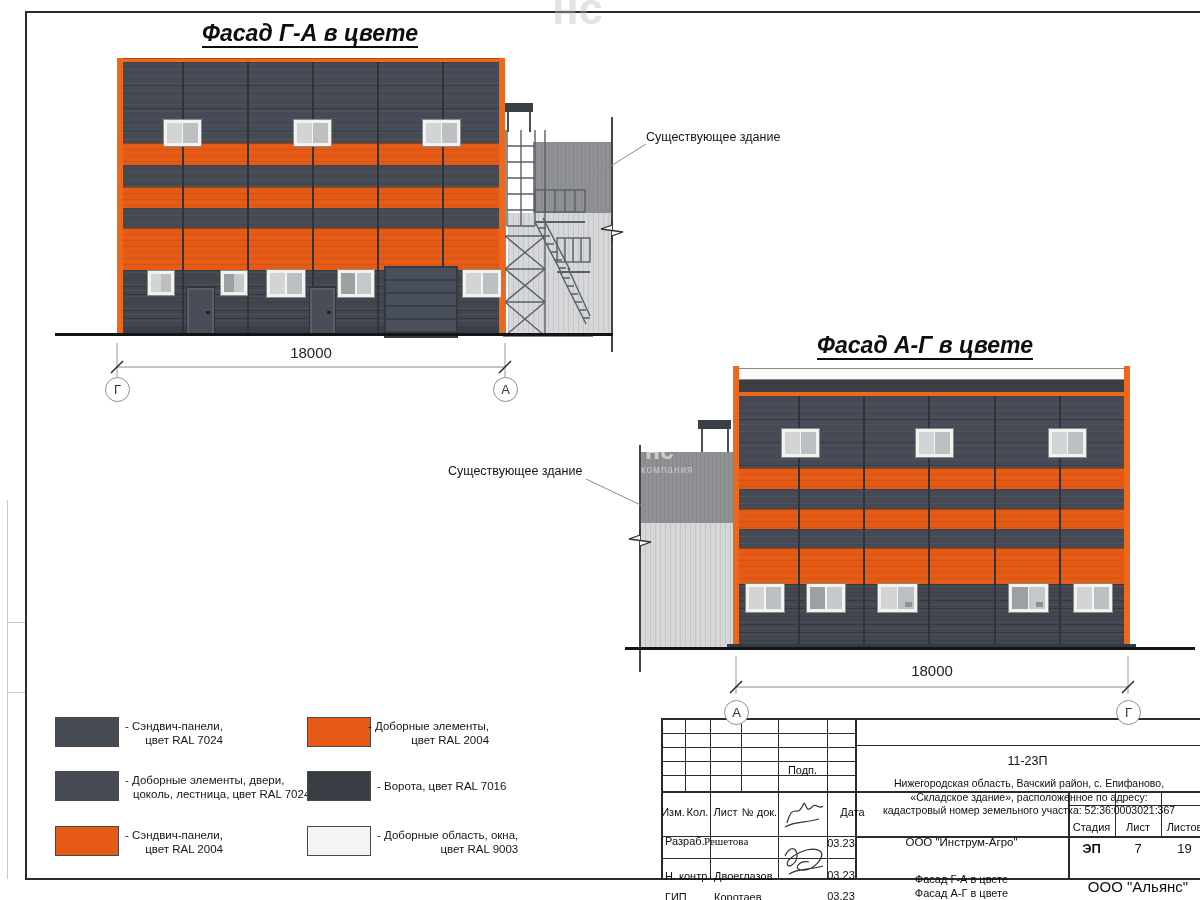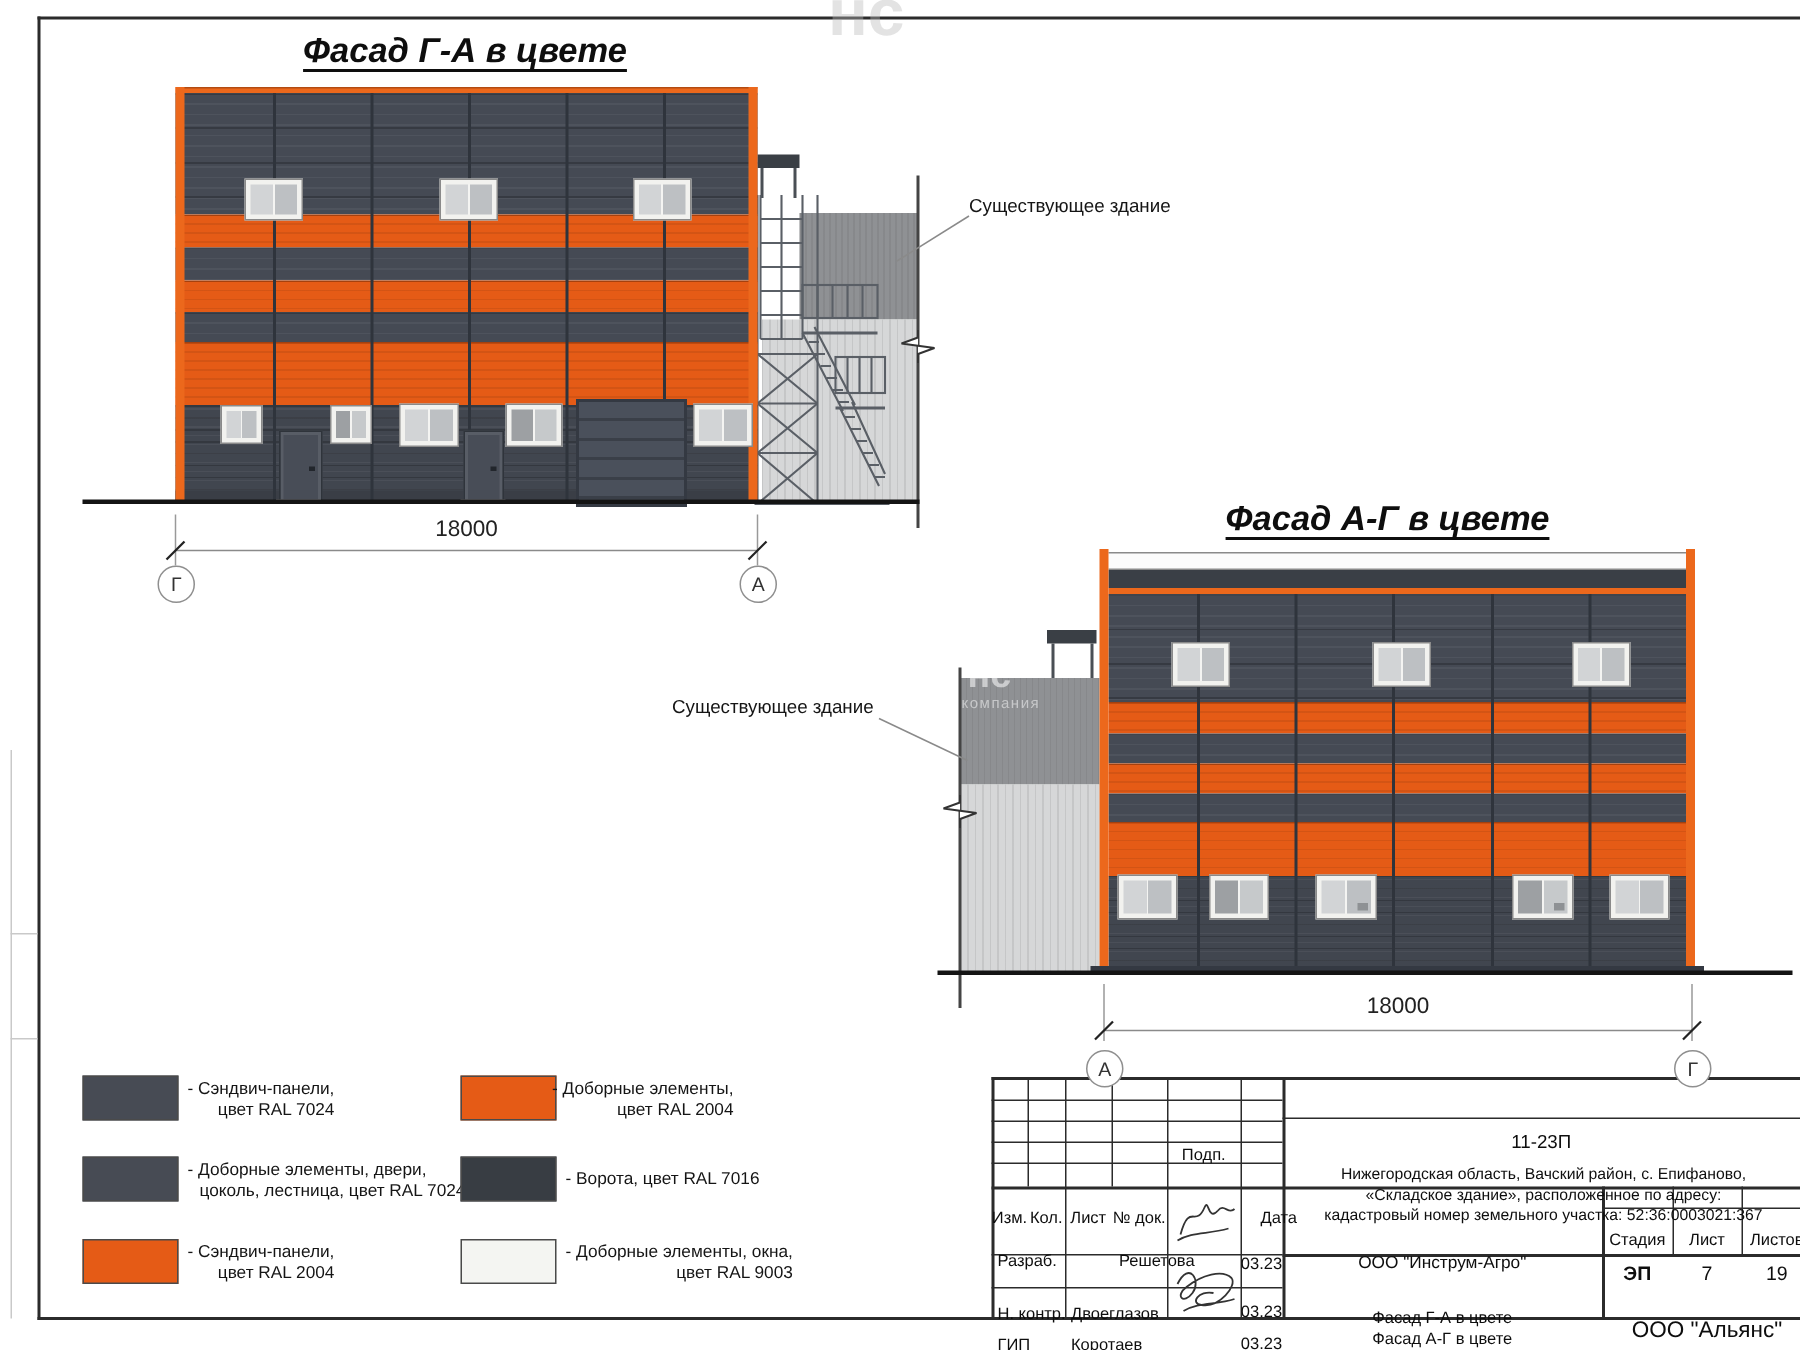--- a/index.html
+++ b/index.html
@@ -289,21 +289,21 @@
       <div>- Доборные элементы,</div>
         <div class="l2">цвет RAL 2004</div>
     </div>
     <div class="leg-swatch" style="left: 307px; top: 771px; background: rgb(56, 61, 67);"></div>
     <div class="leg-text" style="left:377px;top:780px;">
       <div>- Ворота, цвет RAL 7016</div>
         <div class="l2"></div>
     </div>
     <div class="leg-swatch" style="left: 307px; top: 826px; background: rgb(244, 245, 242);"></div>
     <div class="leg-text" style="left:377px;top:829px;">
-      <div>- Доборные элементы, окна,</div>
+      <div>- Доборные область, окна,</div>
         <div class="l2">цвет RAL 9003</div>
     </div>
   </div>
 
   <div>
 
     <div class="ln" style="left:661px;top:718px;width:2px;height:160px;"></div>
     <div class="ln" style="left:855px;top:718px;width:2px;height:160px;"></div>
     <div class="ln" style="left:1068px;top:791px;width:2px;height:87px;"></div>
     <div class="ln" style="left:685px;top:718px;width:1px;height:73px;"></div>
@@ -327,21 +327,21 @@
     <div class="ln" style="left:1068px;top:805px;width:132px;height:1px;"></div>
 
     <div class="tb tbc" style="left:661px;top:777px;width:24px;">Изм.</div>
     <div class="tb tbc" style="left:685px;top:777px;width:25px;">Кол.</div>
     <div class="tb tbc" style="left:710px;top:777px;width:31px;">Лист</div>
     <div class="tb tbc" style="left:741px;top:777px;width:37px;">№ док.</div>
     <div class="tb tbc" style="left:778px;top:735px;width:49px;">Подп.</div>
     <div class="tb tbc" style="left:827px;top:777px;width:51px;">Дата</div>
 
     <div class="tb" style="left:665px;top:806px;">Разраб.</div>
-    <div class="tb" style="left:746px;top:806px;">Решетова</div>
+    <div class="tb" style="left:704px;top:806px;font-family:Liberation Serif, serif;">Решетова</div>
     <div class="tb tbc" style="left:827px;top:808px;width:28px;">03.23</div>
     <div class="tb" style="left:665px;top:841px;">Н. контр.</div>
     <div class="tb" style="left:714px;top:841px;">Двоеглазов</div>
     <div class="tb tbc" style="left:827px;top:840px;width:28px;">03.23</div>
     <div class="tb" style="left:665px;top:862px;">ГИП</div>
     <div class="tb" style="left:714px;top:862px;">Коротаев</div>
     <div class="tb tbc" style="left:827px;top:861px;width:28px;">03.23</div>
 
     <svg style="left:779px;top:793px;" width="47" height="41" viewBox="0 0 47 41">
       <path d="M8,30 C14,8 18,26 24,12 C27,5 26,22 33,14 C37,9 40,17 44,13 M6,34 C16,28 26,30 40,26" stroke="#333" stroke-width="1.2" fill="none"></path>

